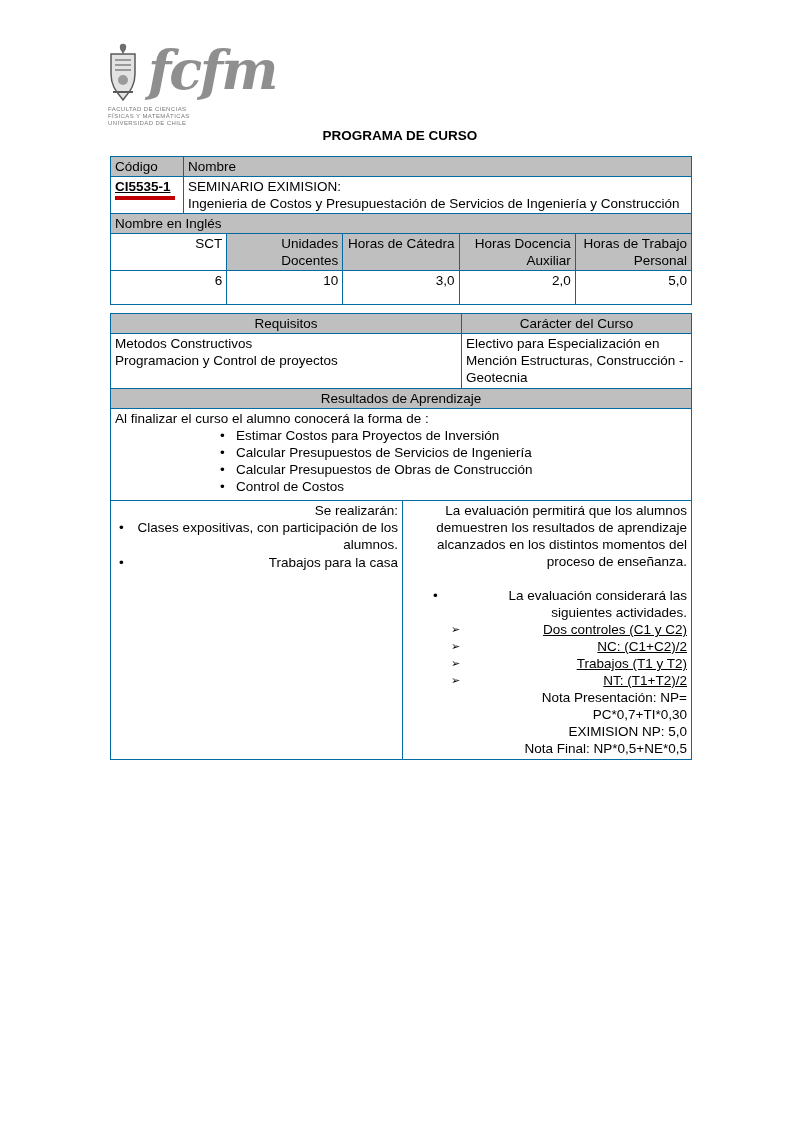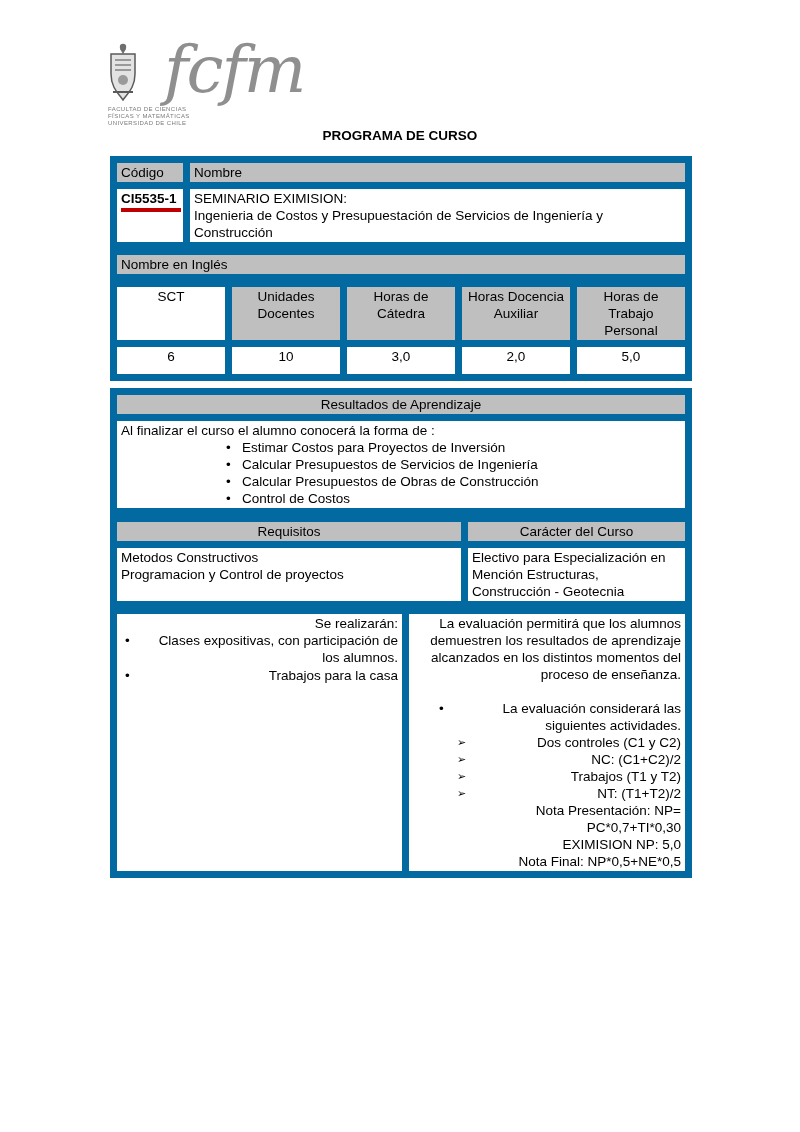--- a/index.html
+++ b/index.html
@@ -10,75 +10,75 @@
     color:#000;
     position:relative;
   }
   .page { position:relative; width:800px; height:1132px; background:#fff; overflow:hidden; }
 
   
   .logo { position:absolute; left:106px; top:42px; display:flex; align-items:flex-start; }
   .crest { display:block; }
   .brand {
     font-family:"DejaVu Serif", serif;
-    font-style:italic; font-weight:normal;
-    font-size:66px; line-height:56px;
-    color:#8f8f8f; margin-left:24px; letter-spacing:-2px;
+    font-style:italic; font-weight:bold;
+    font-size:54px; line-height:56px;
+    color:#8f8f8f; margin-left:8px; letter-spacing:-2px;
   }
   .logo-caption {
     position:absolute; left:108px; top:106px;
     font-size:6px; line-height:7px; letter-spacing:0.4px;
     color:#7a7a7a; text-transform:uppercase;
   }
 
   
   .doc-title {
     position:absolute; top:128px; left:0; width:800px;
     text-align:center; font-weight:bold; font-size:13.5px;
   }
 
   
   .tables { position:absolute; left:110px; top:156px; width:582px; }
   table.t { border-collapse:collapse; width:582px; table-layout:fixed; }
   table.t.stack { margin-top:-1px; }
   .t td {
-    border:7px solid #0369a1;
+    border:1px solid #0369a1;
     padding:1px 4px;
     font-size:13.5px; line-height:17px;
     vertical-align:top;
     overflow:hidden;
   }
   .hdr { background:#bfbfbf; }
   .c { text-align:center; }
-  .mid { vertical-align:middle; }
+  .mid { vertical-align:middle;text-align:right; }
   .h18 td { height:19px; }
   .spacer { height:8px; }
 
-  .codigo-text { font-weight:bold; }
+  .codigo-text { font-weight:bold;text-decoration:underline; }
   .red-mark { width:60px; height:4px; background:#c00000; margin-top:1px; }
 
   .hours-hdr td { height:37px; }
   .hours-val td { height:34px; }
 
   .req-row td { height:55px; }
   .final-row td { height:259px;text-align:right; }
 
   
   ul { list-style:none; }
   li { position:relative; }
   .dot-list li { padding-left:18px; }
   .dot-list li::before { content:"\2022"; position:absolute; left:2px; }
 
   .res-list { margin-left:103px; }
   .met-list { margin-left:2px; }
   .met-list li { margin-bottom:1px; }
 
   .eval-intro { margin-bottom:17px; }
   .eval-bullet { margin-left:24px; }
-  .arrow-list li { padding-left:20px; }
+  .arrow-list li { padding-left:20px;text-decoration:underline; }
   .arrow-list { margin-left:44px; }
   .arrow-list li::before { content:"\27A2"; position:absolute; left:0; font-size:11px; }
   .notes-list { margin-left:44px; }
 </style>
 </head>
 <body>
 
 <div class="page">
 
   <div class="logo">
@@ -156,57 +156,57 @@
         <td class="c mid">10</td>
         <td class="c mid">3,0</td>
         <td class="c mid">2,0</td>
         <td class="c mid">5,0</td>
       </tr>
     </tbody>
       </table>
 
     <div class="spacer"></div>
 
+    <table class="t">
+      <colgroup>
+          <col style="width:351px">
+          <col>
+        </colgroup>
+      <tbody>
+          <tr class="h18">
+        <td class="hdr c">Requisitos</td>
+        <td class="hdr c">Carácter del Curso</td>
+      </tr>
+      <tr class="req-row">
+        <td>
+          <ul class="plain-list">
+                <li>Metodos Constructivos</li>
+                <li>Programacion y Control de proyectos</li>
+              </ul>
+        </td>
+        <td>Electivo para Especialización en Mención Estructuras, Construcción - Geotecnia</td>
+      </tr>
+    </tbody>
+      </table>
+
     <table class="t stack">
       <tbody>
           <tr class="h18">
         <td class="hdr c">Resultados de Aprendizaje</td>
       </tr>
       <tr>
         <td style="height:92px;">
           <div>Al finalizar el curso el alumno conocerá la forma de :</div>
           <ul class="dot-list res-list">
                 <li>Estimar Costos para Proyectos de Inversión</li>
                 <li>Calcular Presupuestos de Servicios de Ingeniería</li>
                 <li>Calcular Presupuestos de Obras de Construcción</li>
                 <li>Control de Costos</li>
               </ul>
         </td>
-      </tr>
-    </tbody>
-      </table>
-
-    <table class="t">
-      <colgroup>
-          <col style="width:351px">
-          <col>
-        </colgroup>
-      <tbody>
-          <tr class="h18">
-        <td class="hdr c">Requisitos</td>
-        <td class="hdr c">Carácter del Curso</td>
-      </tr>
-      <tr class="req-row">
-        <td>
-          <ul class="plain-list">
-                <li>Metodos Constructivos</li>
-                <li>Programacion y Control de proyectos</li>
-              </ul>
-        </td>
-        <td>Electivo para Especialización en Mención Estructuras, Construcción - Geotecnia</td>
       </tr>
     </tbody>
       </table>
 
     <table class="t stack">
       <colgroup>
           <col style="width:292px">
           <col>
         </colgroup>
       <tbody>

